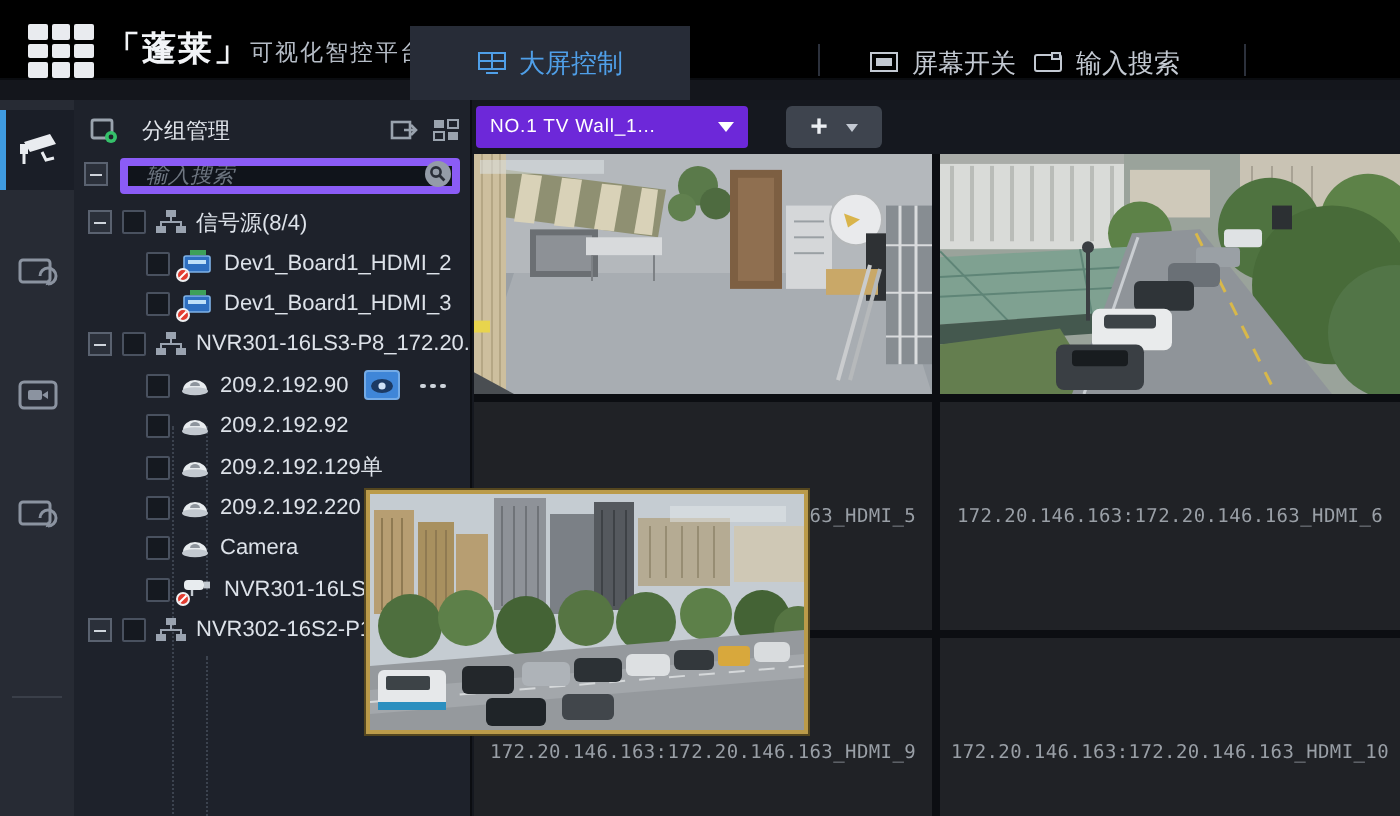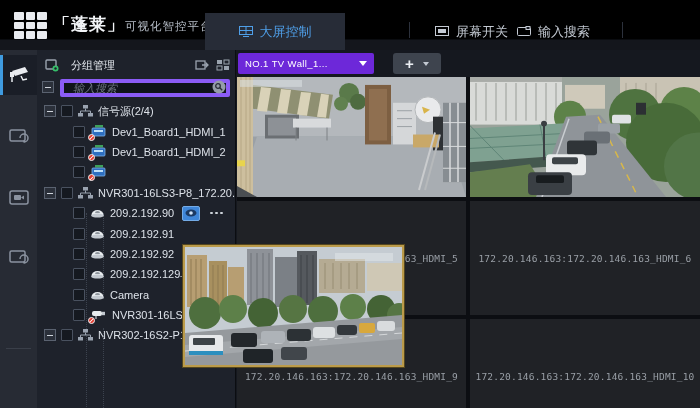--- a/index.html
+++ b/index.html
@@ -203,57 +203,46 @@
       <span class="expander"></span>
       <span class="cb"></span>
       <span class="ticon">
           <svg class="icn" width="15" height="12" viewBox="0 0 15 12">
             <rect x="5" y="0" width="5" height="3.5" fill="#9aa3b0"></rect>
             <path d="M7.5 3.5 V6 M2.5 8 V6 H12.5 V8" fill="none" stroke="#9aa3b0"></path>
             <rect x="0" y="8" width="5" height="3.5" fill="#9aa3b0"></rect>
             <rect x="10" y="8" width="5" height="3.5" fill="#9aa3b0"></rect>
           </svg>
         </span>
-      <span class="tlabel">信号源(2/4)</span>
+      <span class="tlabel">信号源(8/4)</span>
     </div>
 
     <div class="trow lvl1">
       <span class="cb"></span>
       <span class="ticon">
           <svg class="icn" width="17" height="14" viewBox="0 0 17 14">
             <rect x="5" y="0" width="8" height="2.5" fill="#3da05a"></rect>
             <rect x="2" y="3" width="13" height="8" rx="1" fill="#2e6fc0" stroke="#7fb3e8" stroke-width="0.8"></rect>
             <rect x="4" y="5" width="9" height="2" fill="#bfe0f8"></rect>
           </svg>
           <span class="badge"></span>
         </span>
-      <span class="tlabel">Dev1_Board1_HDMI_1</span>
+      <span class="tlabel">Dev1_Board1_HDMI_2</span>
     </div>
     <div class="trow lvl1">
       <span class="cb"></span>
       <span class="ticon">
           <svg class="icn" width="17" height="14" viewBox="0 0 17 14">
             <rect x="5" y="0" width="8" height="2.5" fill="#3da05a"></rect>
             <rect x="2" y="3" width="13" height="8" rx="1" fill="#2e6fc0" stroke="#7fb3e8" stroke-width="0.8"></rect>
             <rect x="4" y="5" width="9" height="2" fill="#bfe0f8"></rect>
           </svg>
           <span class="badge"></span>
         </span>
-      <span class="tlabel">Dev1_Board1_HDMI_2</span>
-    </div>
-    <div class="trow lvl1">
-      <span class="cb"></span>
-      <span class="ticon">
-          <svg class="icn" width="17" height="14" viewBox="0 0 17 14">
-            <rect x="5" y="0" width="8" height="2.5" fill="#3da05a"></rect>
-            <rect x="2" y="3" width="13" height="8" rx="1" fill="#2e6fc0" stroke="#7fb3e8" stroke-width="0.8"></rect>
-            <rect x="4" y="5" width="9" height="2" fill="#bfe0f8"></rect>
-          </svg>
-          <span class="badge"></span>
-        </span>
+      <span class="tlabel">Dev1_Board1_HDMI_3</span>
     </div>
 
     <div class="trow lvl0">
       <span class="expander"></span>
       <span class="cb"></span>
       <span class="ticon">
           <svg class="icn" width="15" height="12" viewBox="0 0 15 12">
             <rect x="5" y="0" width="5" height="3.5" fill="#9aa3b0"></rect>
             <path d="M7.5 3.5 V6 M2.5 8 V6 H12.5 V8" fill="none" stroke="#9aa3b0"></path>
             <rect x="0" y="8" width="5" height="3.5" fill="#9aa3b0"></rect>
@@ -287,43 +276,43 @@
     </div>
     <div class="trow lvl1">
       <span class="cb"></span>
       <span class="ticon">
           <svg class="icn" width="15" height="12" viewBox="0 0 15 12">
             <path d="M1.5 8 a6 5 0 0 1 12 0 Z" fill="#e8ecef"></path>
             <ellipse cx="7.5" cy="8.6" rx="6.5" ry="2" fill="#c3c9d0"></ellipse>
             <path d="M5 6 a2.5 2 0 0 1 5 0" fill="#8d949c"></path>
           </svg>
         </span>
-      <span class="tlabel">209.2.192.91</span>
+      <span class="tlabel">209.2.192.92</span>
     </div>
     <div class="trow lvl1">
       <span class="cb"></span>
       <span class="ticon">
           <svg class="icn" width="15" height="12" viewBox="0 0 15 12">
             <path d="M1.5 8 a6 5 0 0 1 12 0 Z" fill="#e8ecef"></path>
             <ellipse cx="7.5" cy="8.6" rx="6.5" ry="2" fill="#c3c9d0"></ellipse>
             <path d="M5 6 a2.5 2 0 0 1 5 0" fill="#8d949c"></path>
           </svg>
         </span>
-      <span class="tlabel">209.2.192.92</span>
+      <span class="tlabel">209.2.192.129单</span>
     </div>
     <div class="trow lvl1">
       <span class="cb"></span>
       <span class="ticon">
           <svg class="icn" width="15" height="12" viewBox="0 0 15 12">
             <path d="M1.5 8 a6 5 0 0 1 12 0 Z" fill="#e8ecef"></path>
             <ellipse cx="7.5" cy="8.6" rx="6.5" ry="2" fill="#c3c9d0"></ellipse>
             <path d="M5 6 a2.5 2 0 0 1 5 0" fill="#8d949c"></path>
           </svg>
         </span>
-      <span class="tlabel">209.2.192.129单</span>
+      <span class="tlabel">209.2.192.220</span>
     </div>
     <div class="trow lvl1">
       <span class="cb"></span>
       <span class="ticon">
           <svg class="icn" width="15" height="12" viewBox="0 0 15 12">
             <path d="M1.5 8 a6 5 0 0 1 12 0 Z" fill="#e8ecef"></path>
             <ellipse cx="7.5" cy="8.6" rx="6.5" ry="2" fill="#c3c9d0"></ellipse>
             <path d="M5 6 a2.5 2 0 0 1 5 0" fill="#8d949c"></path>
           </svg>
         </span>

